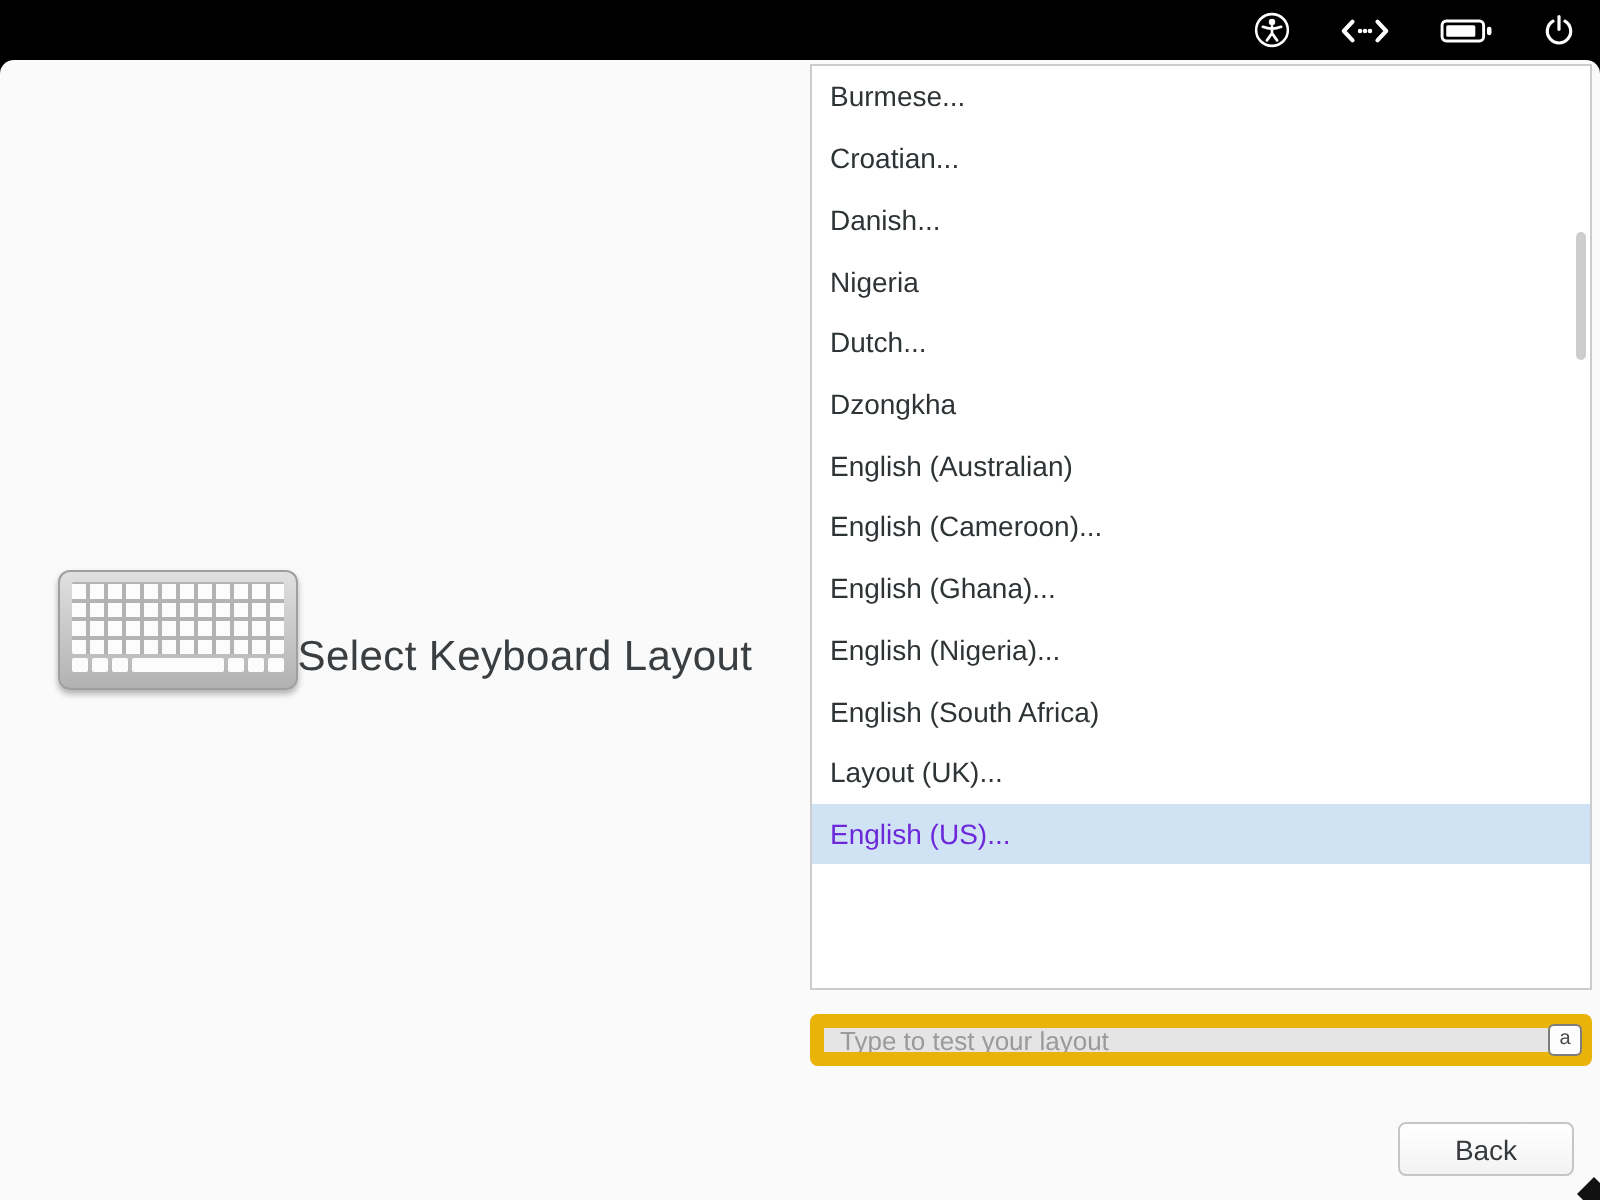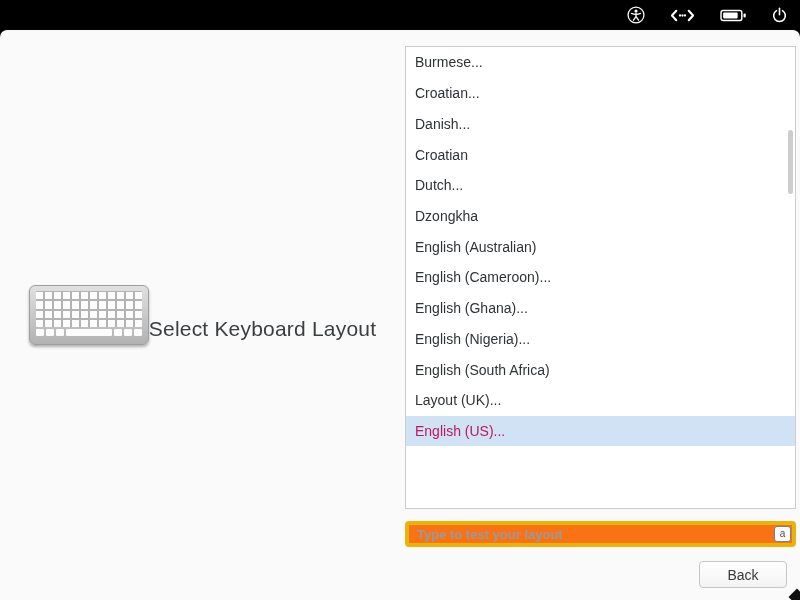--- a/index.html
+++ b/index.html
@@ -41,40 +41,40 @@
       repeating-linear-gradient(0deg, transparent 0 7.2px, #b3b3b3 7.2px 9.2px);
     border-radius:1px;
   }
   .kb-bottom { height:7px; margin-top:2px; display:flex; gap:2px; }
   .kb-key { width:8px; height:7px; background:#fcfcfc; border-radius:1px; }
   .kb-space { flex:1; height:7px; background:#fcfcfc; border-radius:1px; }
   .page-title {
     margin-top:28px; font-size:21px; font-weight:400; color:#3a3e41; letter-spacing:0.2px;
   }
   
-  .right-panel { position:absolute; left:405px; top:16px; width:391px; }
+  .right-panel { position:absolute; left:405px; top:2px; width:391px; }
   .layout-list {
     position:relative; background:#fff; border:1px solid #cccccc;
     height:463px; overflow:hidden;
   }
   .row {
     height:30.73px; display:flex; align-items:center;
     padding-left:9px; font-size:14px; color:#2e3336; cursor:default;
   }
-  .row.selected { background:#cfe3f5; color:#be185d; }
+  .row.selected { background:#cfe3f5; color:#6d28d9; }
   .scrollbar-thumb {
     position:absolute; right:2px; top:83px; width:5px; height:64px;
     background:#cdcdcd; border-radius:3px;
   }
   
   .test-row { position:relative; margin-top:12px; height:26px; }
   .test-input {
-    width:100%; height:26px; border:4px solid #eab308; border-radius:4px;
-    background:#f97316; padding:0 28px 0 8px; font-size:13px; color:#333;
-    font-family:"Liberation Sans", sans-serif; outline:none;font-weight:bold;
+    width:100%; height:26px; border:7px solid #eab308; border-radius:4px;
+    background:#e5e5e5; padding:0 28px 0 8px; font-size:13px; color:#333;
+    font-family:"Liberation Sans", sans-serif; outline:none;
   }
   .test-input::placeholder { color:#9a9a9a; }
   .preview-btn {
     position:absolute; right:5px; top:5px; width:17px; height:16px;
     border:1px solid #7d7d7d; border-radius:3px; background:#fdfdfd;
     display:flex; align-items:center; justify-content:center;
     font-size:10px; color:#4a4a4a; line-height:1; cursor:pointer; padding:0;
     font-family:"Liberation Sans", sans-serif;
   }
   
@@ -150,21 +150,21 @@
         </div>
       </div>
       <h1 class="page-title">Select Keyboard Layout</h1>
     </div>
 
     <div class="right-panel">
       <div class="layout-list">
         <div class="row">Burmese...</div>
           <div class="row">Croatian...</div>
           <div class="row">Danish...</div>
-          <div class="row">Croatian</div>
+          <div class="row">Nigeria</div>
           <div class="row">Dutch...</div>
           <div class="row">Dzongkha</div>
           <div class="row">English (Australian)</div>
           <div class="row">English (Cameroon)...</div>
           <div class="row">English (Ghana)...</div>
           <div class="row">English (Nigeria)...</div>
           <div class="row">English (South Africa)</div>
           <div class="row">Layout (UK)...</div>
           <div class="row selected">English (US)...</div>
           <div class="scrollbar-thumb"></div>

